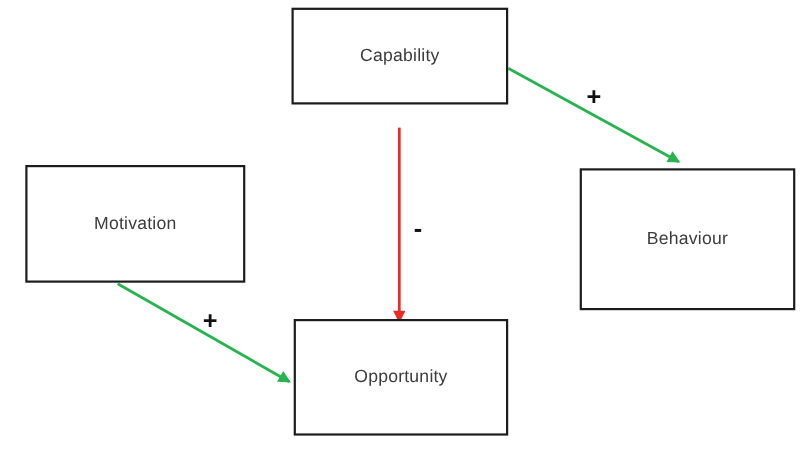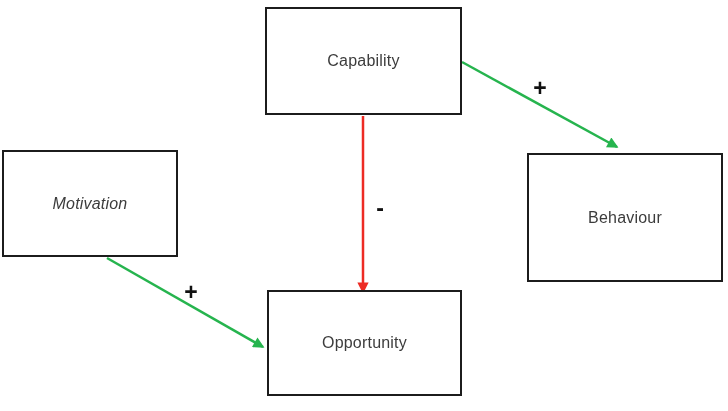--- a/index.html
+++ b/index.html
@@ -63,25 +63,25 @@
         </marker>
         <marker id="arrow-2" viewBox="0 0 10 10" refX="8.5" refY="5" markerWidth="5" markerHeight="4.5" orient="auto">
           <path d="M0,0 L10,5 L0,10 Z" fill="#26b44e"></path>
         </marker>
       </defs>
       <line x1="462" y1="62" x2="617" y2="147" stroke="#26b44e" stroke-width="2.5" marker-end="url(#arrow-0)"></line>
       <line x1="363" y1="116" x2="363" y2="292" stroke="#ed2b24" stroke-width="2.5" marker-end="url(#arrow-1)"></line>
       <line x1="107" y1="258" x2="263" y2="347" stroke="#26b44e" stroke-width="2.5" marker-end="url(#arrow-2)"></line>
     </svg>
 
-  <div class="node" style="left: 265px; top: 7px; width: 197px; height: 108px;">
+  <div class="node" style="left: 265px; top: 7px; width: 197px; height: 88px;">
     <span class="node-label">Capability</span>
   </div>
 
-  <div class="node" style="left: 2px; top: 150px; width: 176px; height: 107px; font-style: italic;">
+  <div class="node" style="left: 23px; top: 150px; width: 200px; height: 107px;">
     <span class="node-label">Motivation</span>
   </div>
 
   <div class="node" style="left: 527px; top: 153px; width: 196px; height: 129px;">
     <span class="node-label">Behaviour</span>
   </div>
 
   <div class="node" style="left: 267px; top: 290px; width: 195px; height: 106px;">
     <span class="node-label">Opportunity</span>
   </div>

